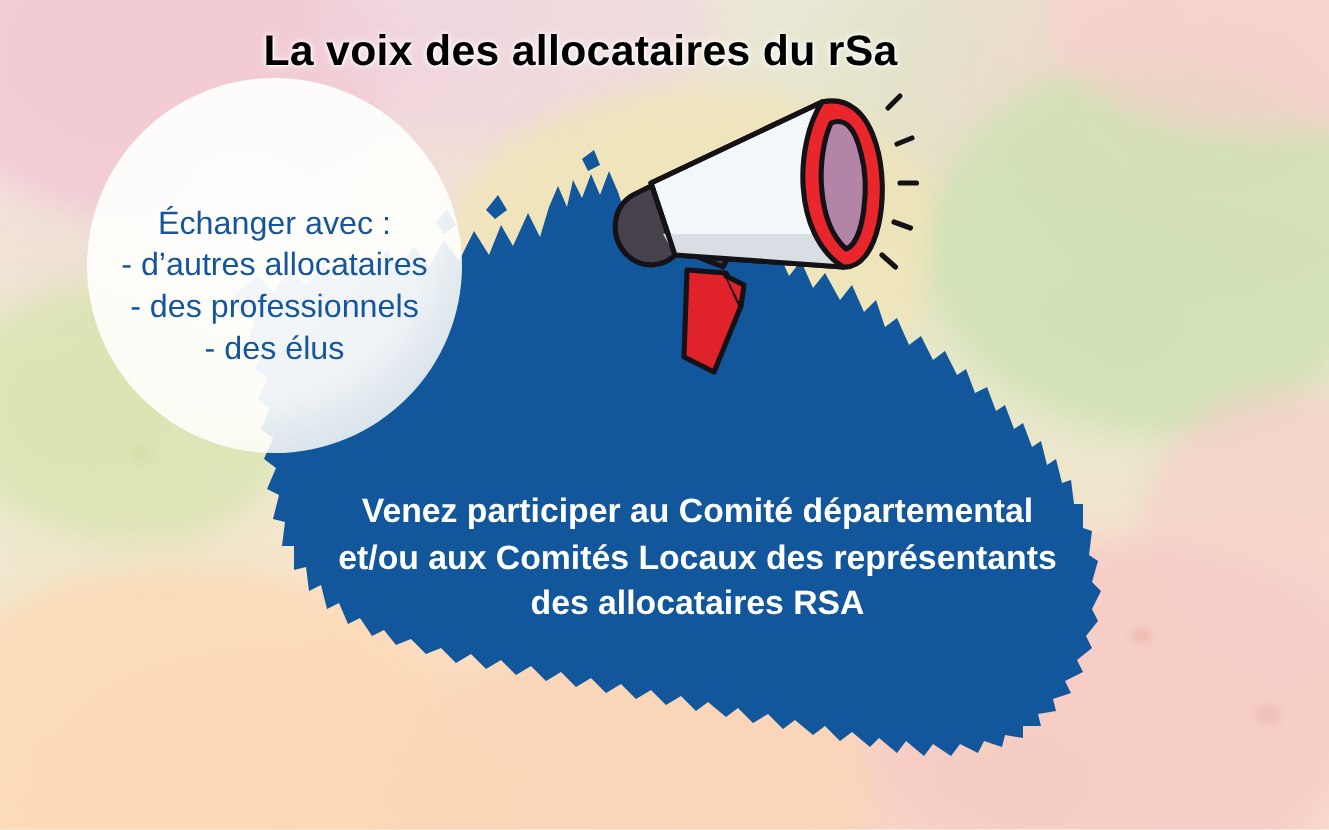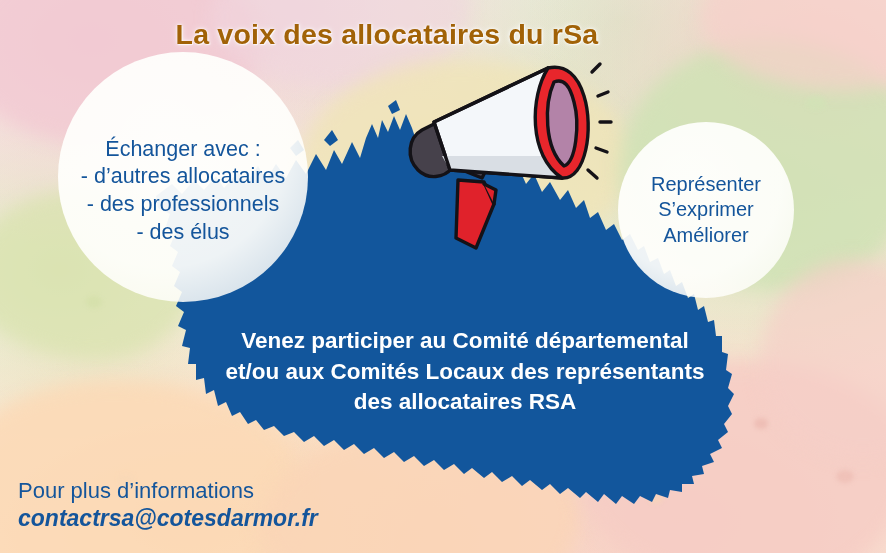--- a/index.html
+++ b/index.html
@@ -50,21 +50,21 @@
   }
   #bubble-left{left:58px;top:52px;width:250px;height:250px;}
   #bubble-right{left:618px;top:122px;width:176px;height:176px;}
   .bubble .lines{line-height:1.28;white-space:pre-line;}
   #bubble-left .lines{font-size:21.5px;margin-top:28px;}
   #bubble-right .lines{font-size:20px;}
 
   
   #title{
     position:absolute;left:0;top:18px;width:774px;text-align:center;
-    font-size:28.5px;font-weight:bold;color:#a16207;letter-spacing:.2px;
+    font-size:28.5px;font-weight:bold;color:#000000;letter-spacing:.2px;
     text-shadow:0 0 3px rgba(255,255,255,.95),0 0 6px rgba(255,255,255,.8),1px 1px 0 rgba(255,255,255,.6);
   }
 
   
   #map-message{
     position:absolute;left:190px;top:326px;width:550px;text-align:center;
     color:#ffffff;font-size:22.5px;line-height:1.36;white-space:pre-line;font-weight:bold;
   }
 
   
@@ -164,28 +164,19 @@
 
   <div id="title">La voix des allocataires du rSa</div>
 
   <div class="bubble" id="bubble-left">
     <div class="lines">Échanger avec :
 - d’autres allocataires
 - des professionnels
 - des élus</div>
   </div>
 
-  <div class="bubble" id="bubble-right">
-    <div class="lines">Représenter
-S’exprimer
-Améliorer</div>
-  </div>
 
   <div id="map-message">Venez participer au Comité départemental
 et/ou aux Comités Locaux des représentants
 des allocataires RSA</div>
 
-  <div id="contact">
-    <div id="contact-line1">Pour plus d’informations</div>
-    <div id="contact-email">contactrsa@cotesdarmor.fr</div>
-  </div>
 
 </div>
 
 </body></html>

